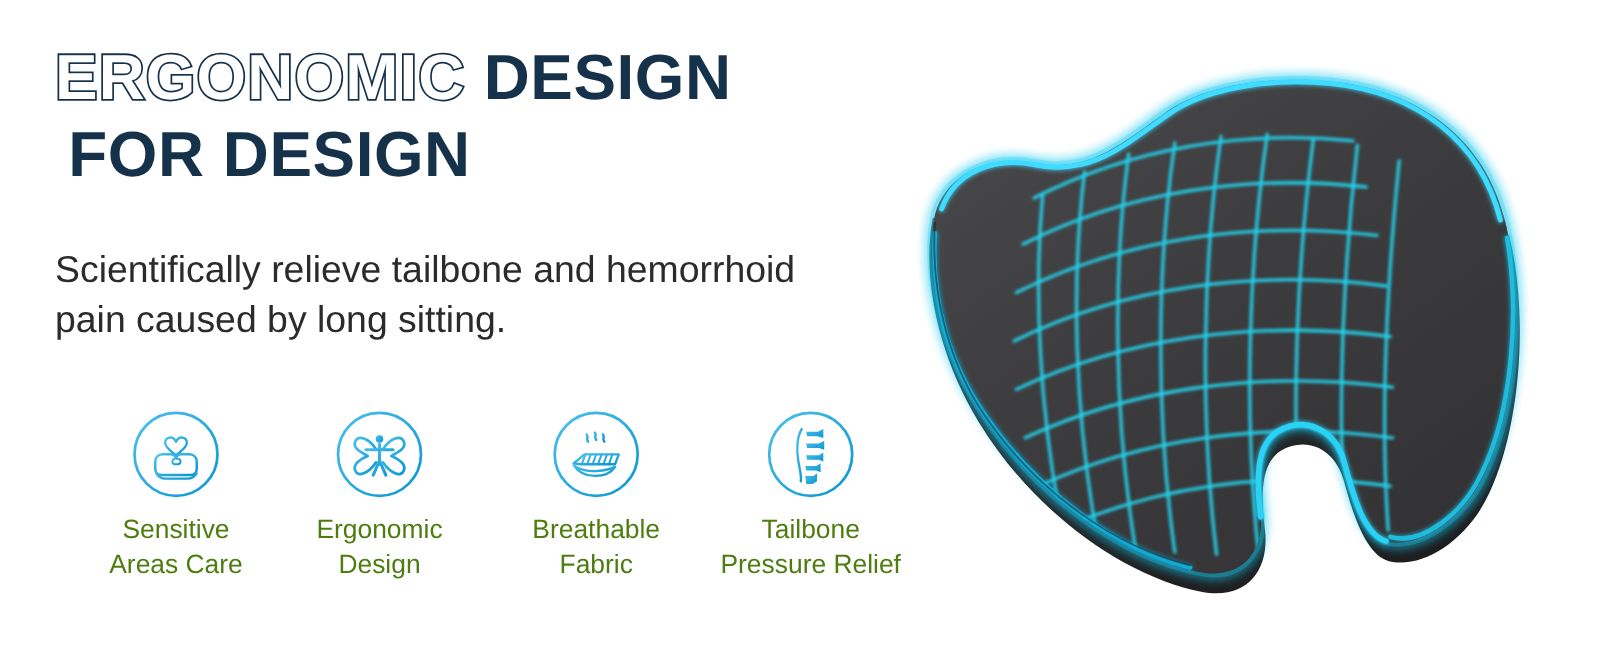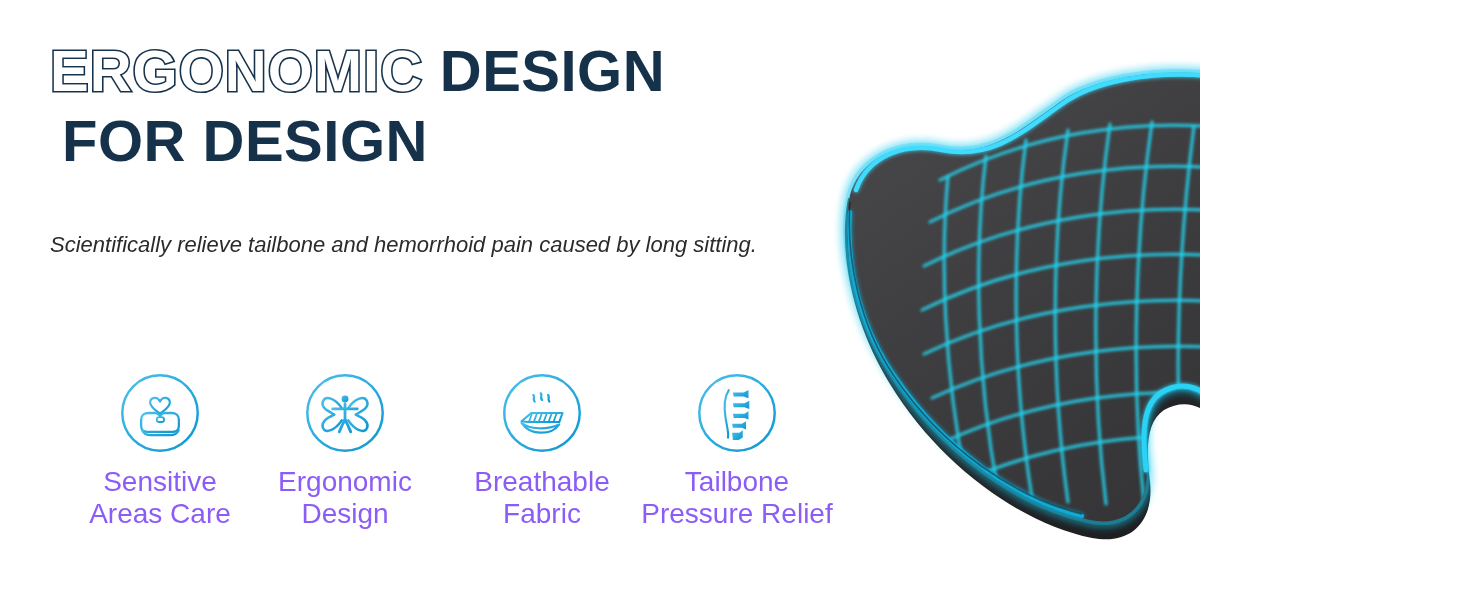--- a/index.html
+++ b/index.html
@@ -2,21 +2,21 @@
 <html><head>
 <meta charset="utf-8">
 <style>
   html, body {
     margin: 0;
     padding: 0;
     background: #ffffff;
   }
   #page {
     position: relative;
-    width: 1200px;
+    width: 1464px;
     height: 600px;
     background: #ffffff;
     overflow: hidden;
     font-family: "Liberation Sans", sans-serif;
   }
 
   
   .left-col {
     position: absolute;
     left: 0;
@@ -55,25 +55,24 @@
 
   .word-solid {
     color: #16324b;
   }
 
   .subtitle {
     position: absolute;
     left: 50px;
     top: 222px;
     width: 730px;
-    font-size: 22px;
+    font-size: 34px;
     line-height: 46px;
     color: #2b2b2b;
     font-weight: normal;
-    font-style: italic;
   }
 
   
   .features {
     position: absolute;
     left: 40px;
     top: 372px;
     width: 780px;
     height: 200px;
   }
@@ -87,23 +86,23 @@
 
   .feature-circle {
     width: 82px;
     height: 82px;
     margin: 0 auto;
     display: block;
   }
 
   .feature-label {
     margin-top: 12px;
-    font-size: 28px;
+    font-size: 24px;
     line-height: 32px;
-    color: #8b5cf6;
+    color: #4d7c0f;
     white-space: pre-line;
   }
 
   
   .product {
     position: absolute;
     left: 790px;
     top: 30px;
     width: 660px;
     height: 550px;

